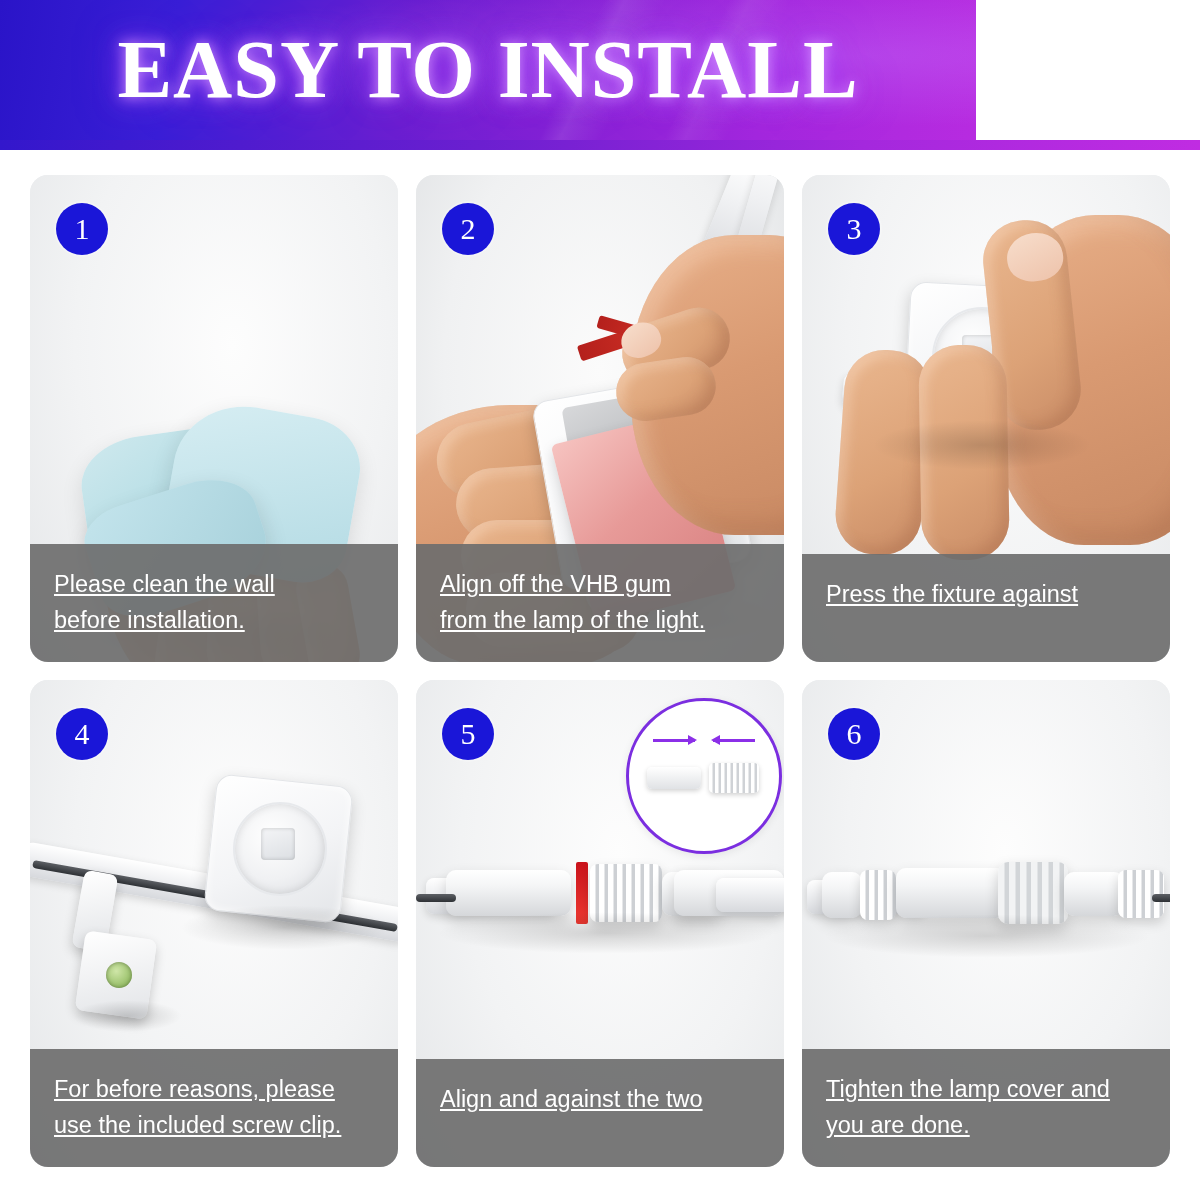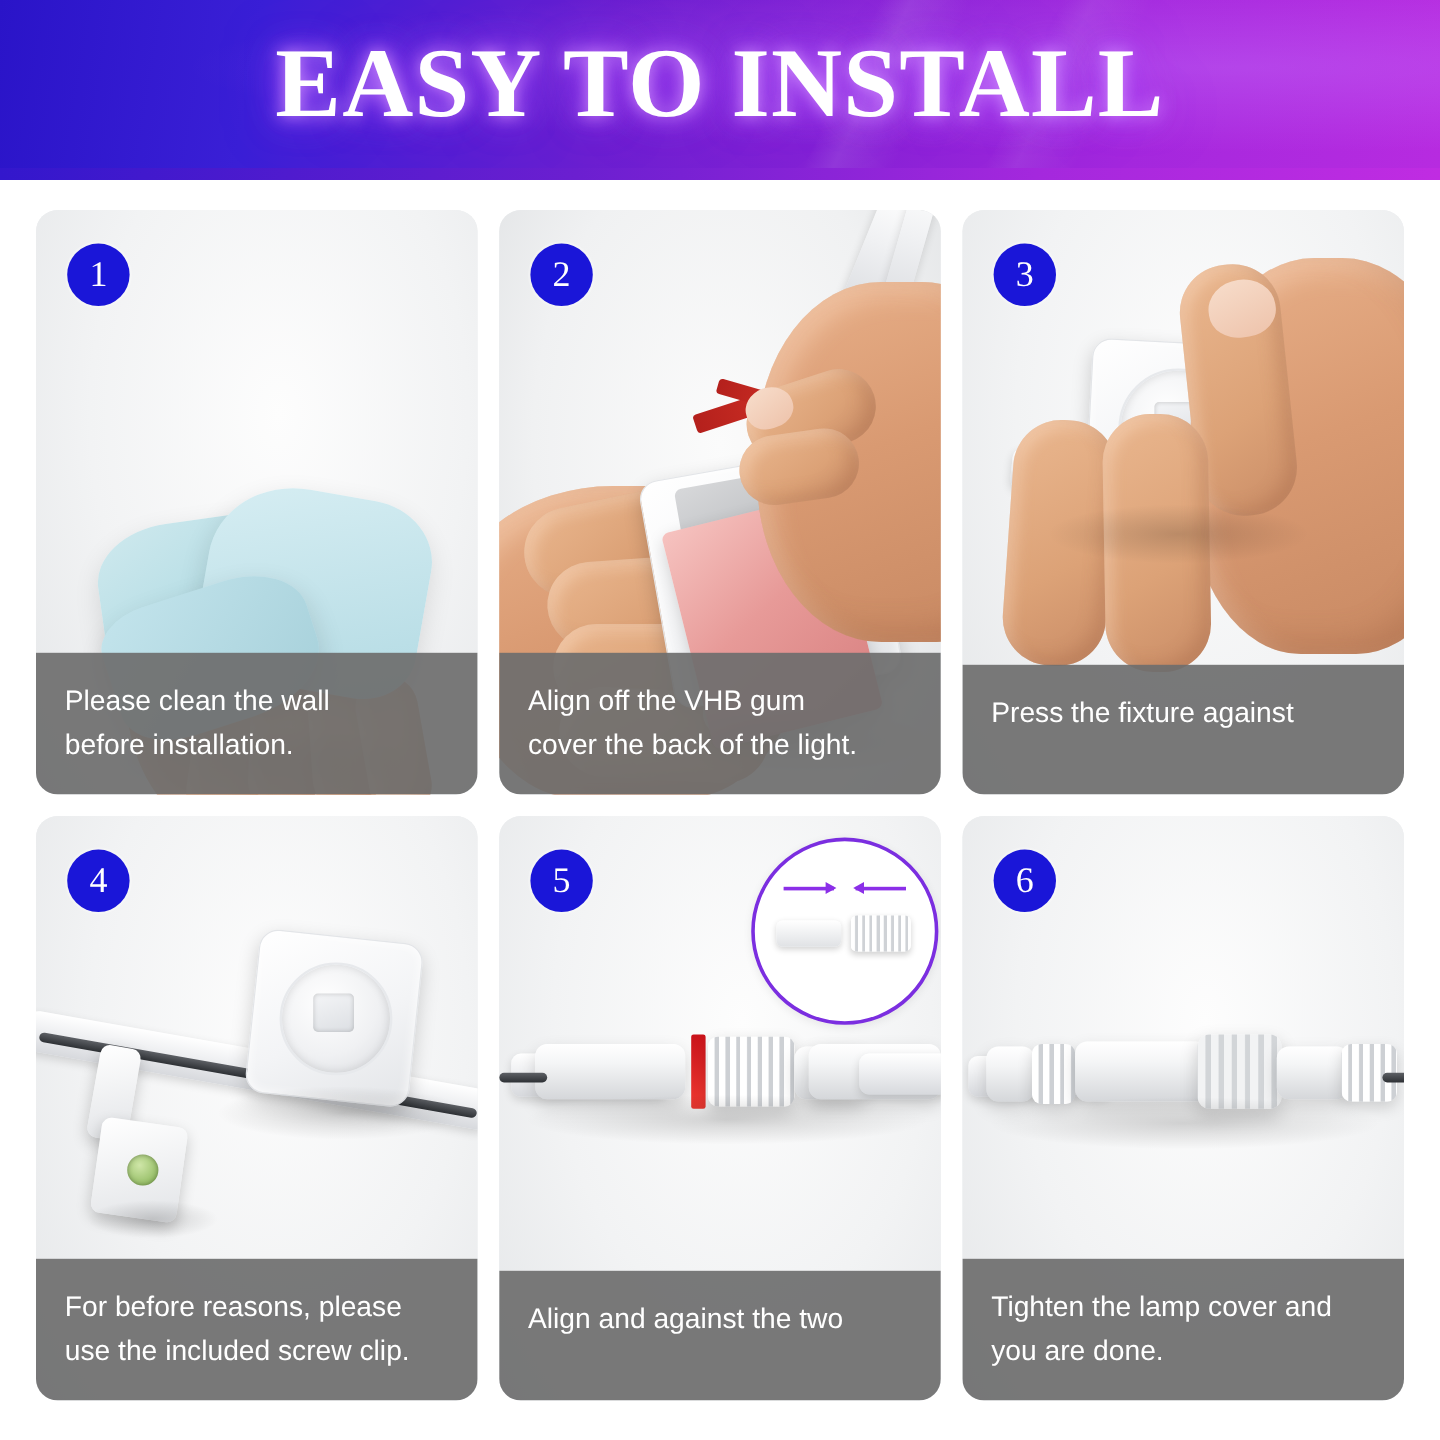--- a/index.html
+++ b/index.html
@@ -10,21 +10,21 @@
   body {
     width: 1200px;
     height: 1200px;
     font-family: "Liberation Sans", sans-serif;
     overflow: hidden;
   }
 
   
   .banner {
     position: relative;
-    width: 1200px;
+    width: 976px;
     height: 140px;
     background: linear-gradient(100deg, #2a14c8 0%, #3a1fd6 18%, #6b1fd0 42%, #8c23d6 62%, #a428dd 78%, #b72be0 100%);
     overflow: hidden;
   }
   .banner::after {
     content: "";
     position: absolute;
     inset: 0;
     background:
       linear-gradient(115deg, rgba(255,255,255,0.00) 58%, rgba(255,255,255,0.10) 60%, rgba(255,255,255,0.00) 64%),
@@ -99,20 +99,21 @@
     right: 0;
     bottom: 0;
     background: rgba(110,110,110,0.92);
     color: #ffffff;
     font-size: 23.5px;
     line-height: 36px;
     padding: 22px 24px 24px 24px;
     z-index: 5;
     min-height: 108px;
     box-sizing: border-box;
+    text-decoration: underline;
   }
   .caption .l2 { display: block; }
 
   
   .bg-wall {
     position: absolute; inset: 0;
     background: radial-gradient(ellipse at 55% 35%, #fdfdfd 0%, #f2f3f4 55%, #e4e6e8 100%);
   }
   .bg-wall.warm {
     background: radial-gradient(ellipse at 50% 40%, #fbfbfb 0%, #f0f1f2 60%, #dfe1e3 100%);
@@ -337,21 +338,21 @@
 
       <div class="hand" style="left:215px; top:60px; width:230px; height:300px; border-radius:45% 40% 35% 45%;"></div>
       <div class="finger" style="left:205px; top:140px; width:110px; height:62px; border-radius:40px; transform:rotate(-18deg);"></div>
       <div class="finger" style="left:200px; top:185px; width:100px; height:58px; border-radius:40px; transform:rotate(-8deg);"></div>
       <div class="nail" style="left:205px; top:148px; width:40px; height:34px; transform:rotate(-20deg);"></div>
       <div class="shadow-blob" style="left:120px; top:415px; width:240px; height:55px;"></div>
     </div>
     <div class="badge">2</div>
     <div class="caption">
       <span class="l1">Align off the VHB gum</span>
-      <span class="l2">cover the back of the light.</span>
+      <span class="l2">from the lamp of the light.</span>
     </div>
   </div>
 
   <div class="card">
     <div class="photo">
       <div class="bg-wall"></div>
 
       <div class="cable" style="left:40px; top:215px; width:330px; height:34px; transform:rotate(6deg);"></div>
       <div class="cable-dark" style="left:55px; top:230px; width:310px; height:8px; transform:rotate(6deg);"></div>
 

